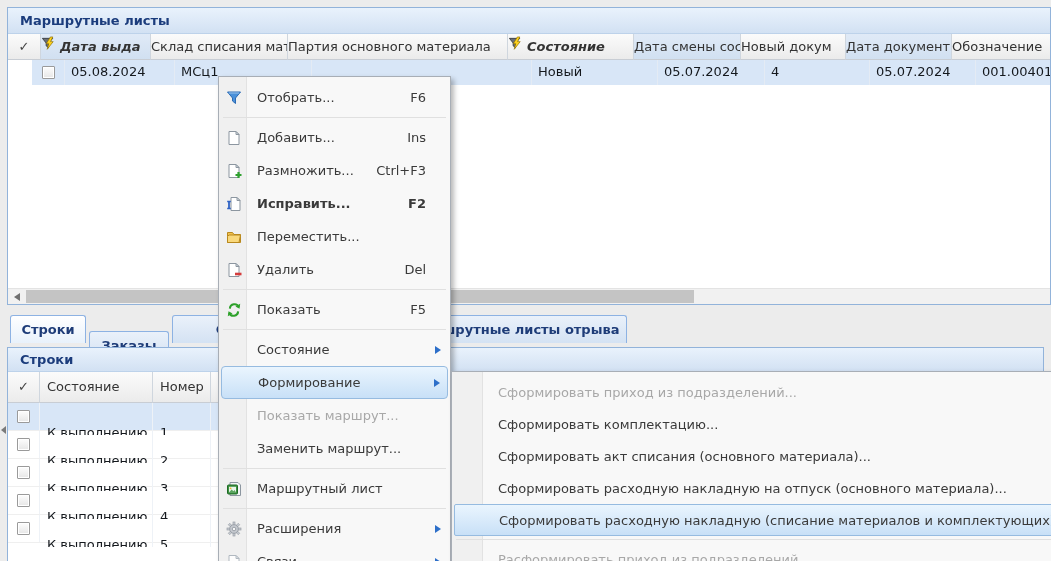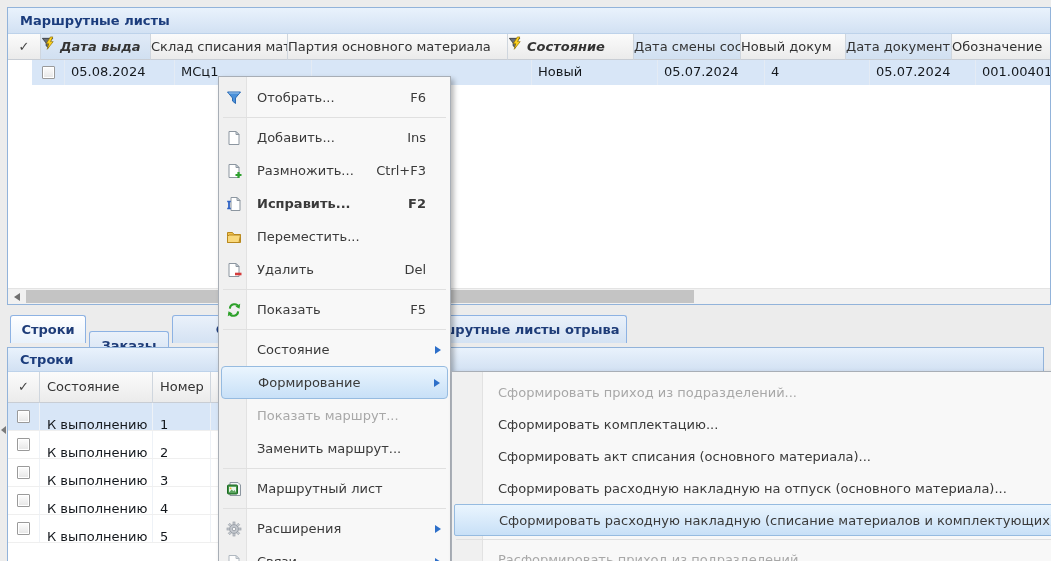--- a/index.html
+++ b/index.html
@@ -82,21 +82,21 @@
     flex:none; height:31px; line-height:30px; padding:0 7px;
     background:linear-gradient(#fbfbfb,#ebebeb);
     border-right:1px solid #cfd6de; border-bottom:1px solid #c8cdd4;
     white-space:nowrap; overflow:hidden;
   }
   .bhcell.fill { flex:1; border-right:none; }
   .bhcell.selcol { text-align:center; padding:0; color:#444; font-weight:bold; }
   .b-sel{width:32px}.b-state{width:113px}.b-num{width:58px}
   .brow { display:flex; height:28px; border-bottom:1px solid #efefef; }
   .brow.sel { background:#d8e6f7; }
-  .bcell { flex:none; height:27px; line-height:27px; padding:8px 7px; white-space:nowrap; overflow:hidden; color:#14181d; border-right:1px solid #eef2f7; }
+  .bcell { flex:none; height:27px; line-height:27px; padding:16px 7px; white-space:nowrap; overflow:hidden; color:#14181d; border-right:1px solid #eef2f7; }
   .bcell.selcol { display:flex; align-items:center; justify-content:center; padding:0; }
 
   .edge-arrow {
     position:absolute; left:1px; top:426px; width:0; height:0;
     border-right:5px solid #7a7a7a; border-top:4px solid transparent; border-bottom:4px solid transparent;
   }
 
   
   .menu {
     position:absolute; left:218px; top:76px; width:233px; height:510px;

